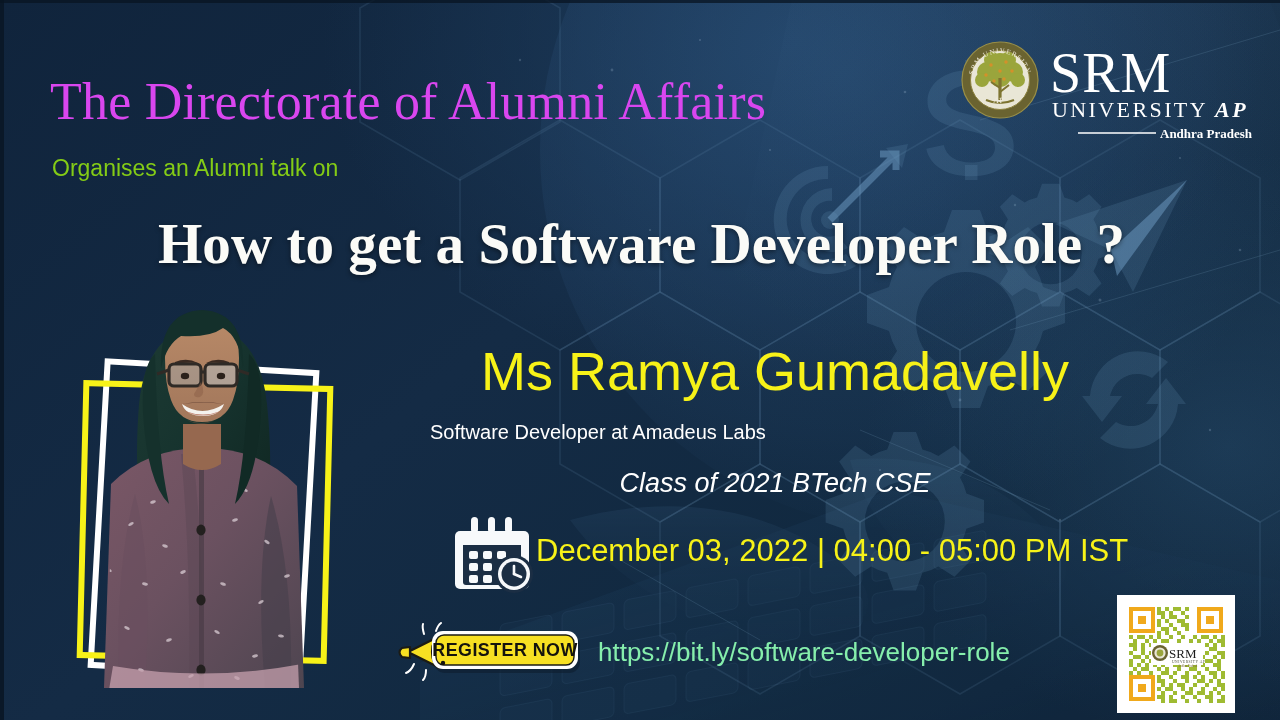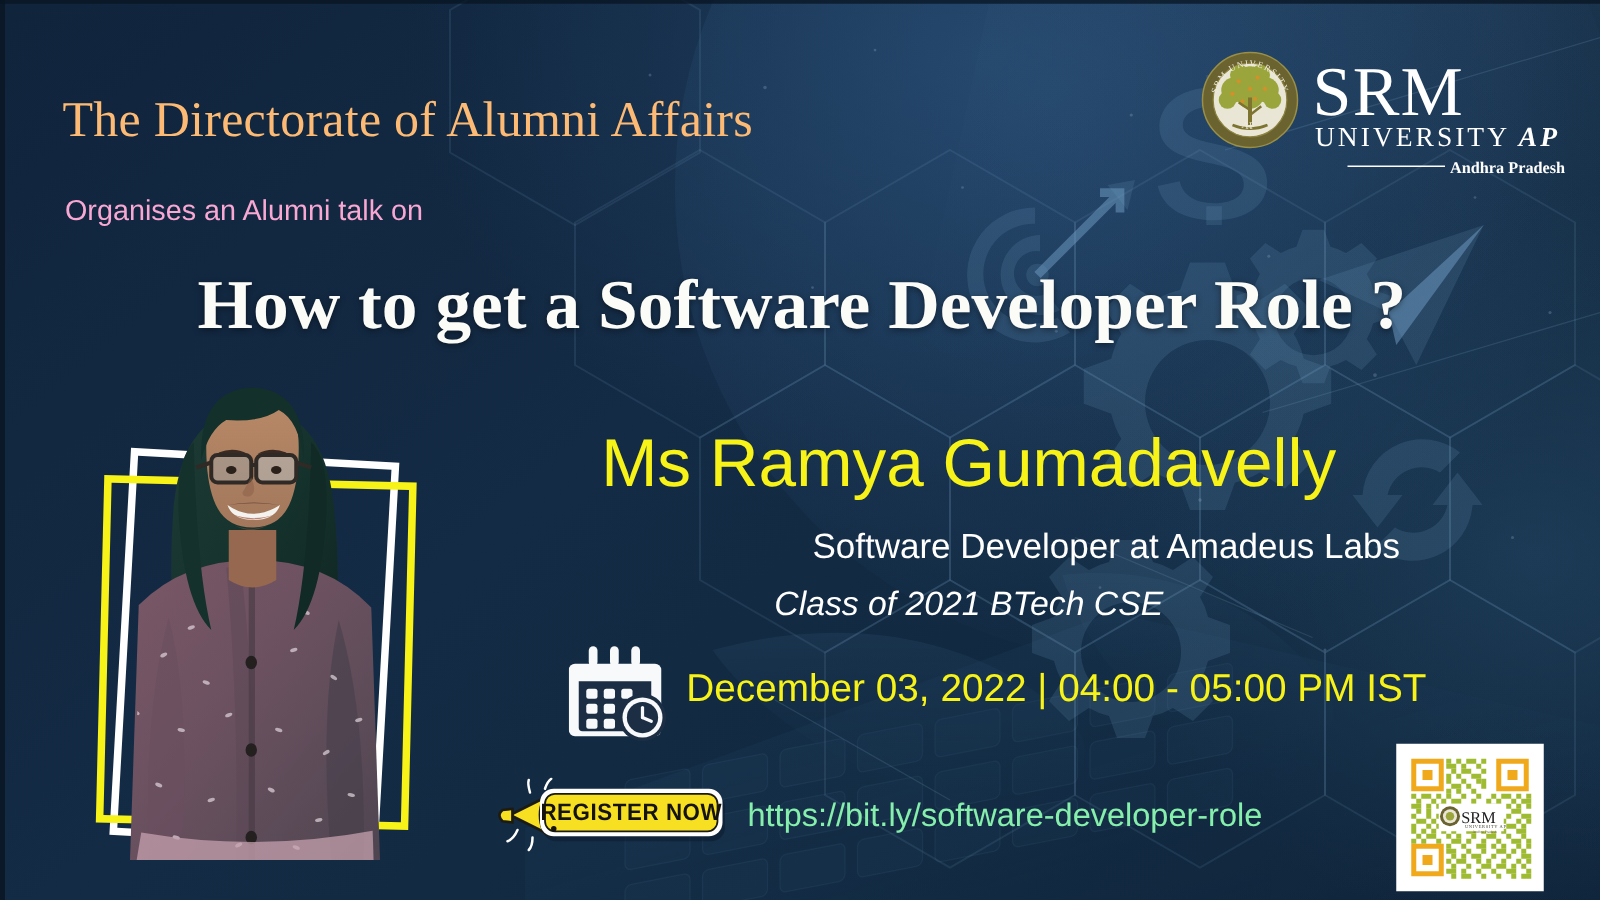--- a/index.html
+++ b/index.html
@@ -31,47 +31,47 @@
   }
   .bg-hex{position:absolute;inset:0;opacity:.9;}
   .bg-icons{position:absolute;inset:0;}
   .edge-left{position:absolute;left:0;top:0;width:4px;height:100%;background:#0a1828;}
   .edge-top{position:absolute;left:0;top:0;width:100%;height:3px;background:rgba(8,20,34,.75);}
 
   
   .t-dept{
     position:absolute;left:50px;top:72px;
     font-family:"Liberation Serif",serif;
-    font-size:40px;color:#fdba74;letter-spacing:.2px;white-space:nowrap;
+    font-size:52px;color:#d946ef;letter-spacing:.2px;white-space:nowrap;
   }
   .t-organises{
     position:absolute;left:52px;top:155px;
-    font-size:23px;color:#f9a8d4;font-weight:400;white-space:nowrap;
+    font-size:23px;color:#84cc16;font-weight:400;white-space:nowrap;
   }
   .t-title{
     position:absolute;left:34px;top:212px;width:1215px;
     font-family:"Liberation Serif",serif;font-weight:700;
     font-size:56px;color:#fbfbf7;text-align:center;white-space:nowrap;
     text-shadow:0 2px 5px rgba(0,0,0,.45);
     transform:scaleX(1.02);transform-origin:center;
   }
   .t-speaker{
     position:absolute;left:430px;top:340px;width:690px;text-align:center;
     font-size:54px;color:#F7F218;font-weight:400;white-space:nowrap;
   }
   .t-role{
-    position:absolute;left:430px;top:421px;width:690px;text-align:right;
-    font-size:28px;color:#ffffff;white-space:nowrap;
+    position:absolute;left:430px;top:421px;width:690px;text-align:left;
+    font-size:20px;color:#ffffff;white-space:nowrap;
   }
   .t-class{
     position:absolute;left:430px;top:468px;width:690px;text-align:center;
     font-size:27px;color:#ffffff;white-space:nowrap;font-style:italic;
   }
   .t-date{
-    position:absolute;left:549px;top:533px;
+    position:absolute;left:536px;top:533px;
     font-size:31px;color:#F7F218;white-space:nowrap;
   }
   .t-url{
     position:absolute;left:598px;top:637px;
     font-size:26px;color:#86efac;white-space:nowrap;
   }
 
   
   .cal-icon{position:absolute;left:455px;top:515px;width:82px;height:80px;}
 

